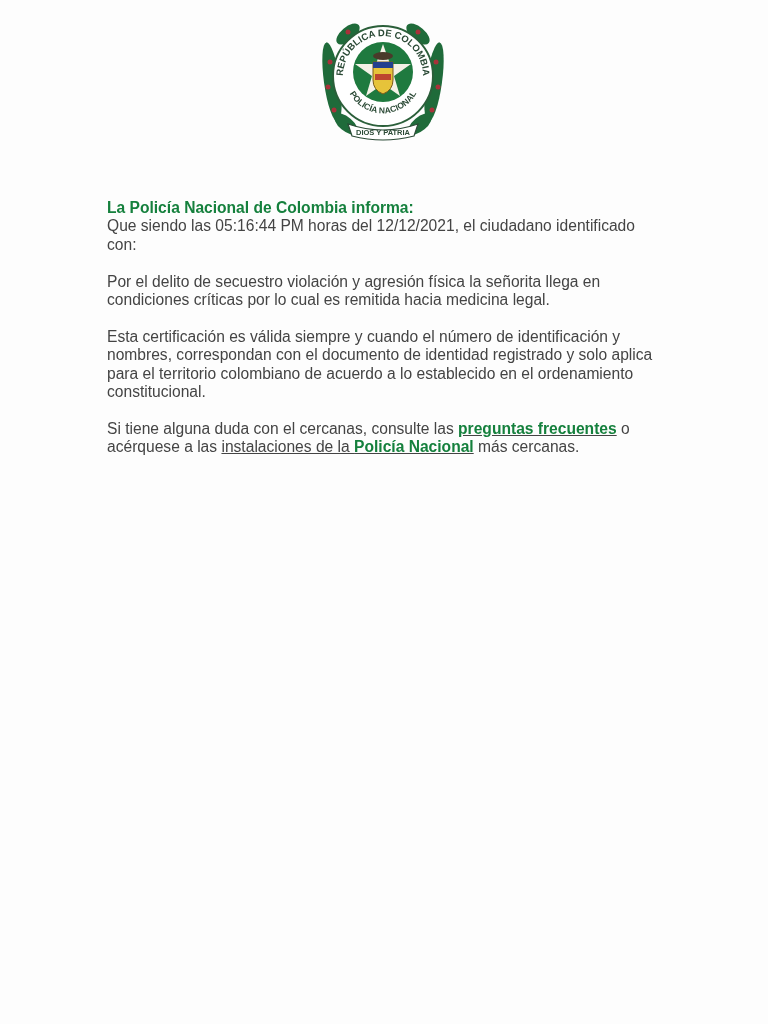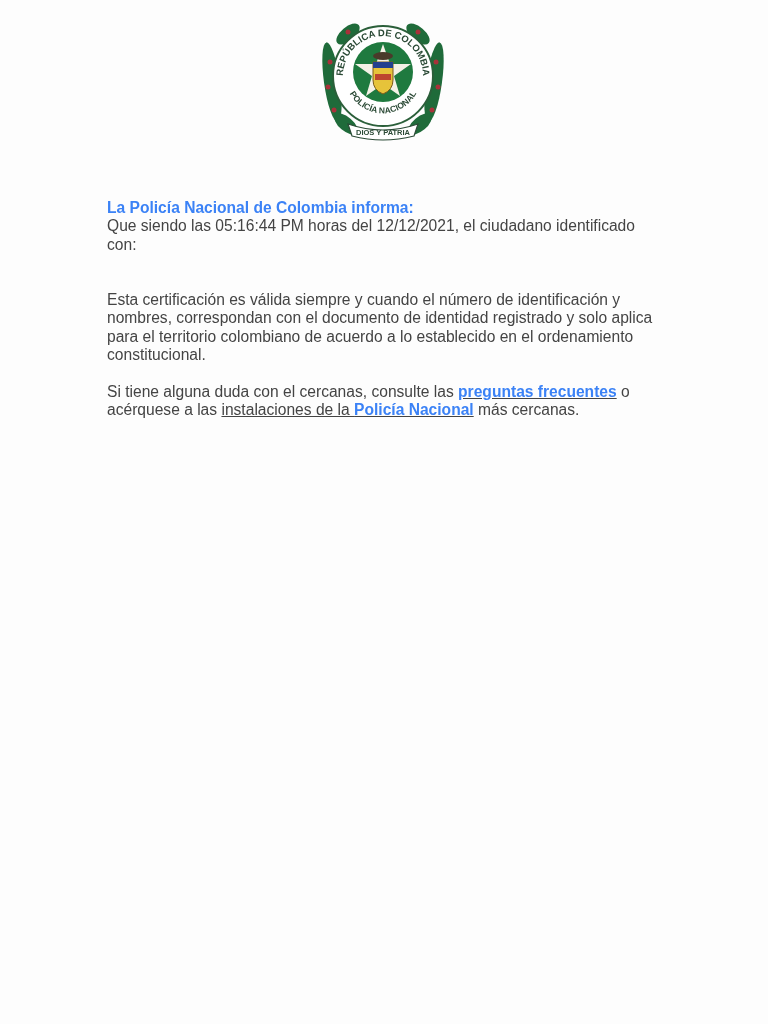--- a/index.html
+++ b/index.html
@@ -2,21 +2,21 @@
 <html><head>
   <meta charset="utf-8">
   <style>
     html, body { margin:0; padding:0; }
     body { width:768px; height:1024px; background:#fdfdfd; position:relative; overflow:hidden;
       font-family:"Liberation Sans", sans-serif; color:#444; }
     .logo { position:absolute; left:318px; top:12px; width:130px; height:132px; }
     .content { position:absolute; left:107px; top:199px; width:560px; font-size:15.6px; line-height:18.4px; }
     .content p { margin:0; }
     .gap { height:18.4px; }
-    b { color:#3b82f6; }
+    b { color:#15803d; }
     a { color:#444; text-decoration:underline;text-align:right; }
   </style>
 </head>
 <body>
 
 <div class="logo">
   <svg viewBox="0 0 130 132" width="130" height="132">
 
     <g fill="#1f6b3a">
       <ellipse cx="14" cy="70" rx="8" ry="40" transform="rotate(-8 14 70)"></ellipse>
@@ -59,17 +59,18 @@
 
     <path d="M30 112 Q65 124 100 112 L96 124 Q65 132 34 124 Z" fill="#fff" stroke="#2b4a36" stroke-width="1.2"></path>
     <text x="65" y="123" font-size="7.5" font-weight="bold" text-anchor="middle" fill="#2b4a36" font-family="Liberation Sans, sans-serif">DIOS Y PATRIA</text>
   </svg>
 </div>
 
 <div class="content">
   <p><b>La Policía Nacional de Colombia informa:</b></p>
   <p>Que siendo las 05:16:44 PM horas del 12/12/2021, el ciudadano identificado con:</p>
   <div class="gap"></div>
+  <p>Por el delito de secuestro violación y agresión física la señorita llega en condiciones críticas por lo cual es remitida hacia medicina legal.</p>
   <div class="gap"></div>
   <p>Esta certificación es válida siempre y cuando el número de identificación y nombres, correspondan con el documento de identidad registrado y solo aplica para el territorio colombiano de acuerdo a lo establecido en el ordenamiento constitucional.</p>
   <div class="gap"></div>
   <p><span>Si tiene alguna duda con el cercanas, consulte las </span><a href="#"><b>preguntas frecuentes</b></a><span> o acérquese a las </span><a href="#"><span>instalaciones de la </span><b>Policía Nacional</b></a><span> más cercanas.</span></p>
 </div>
 
 </body></html>

